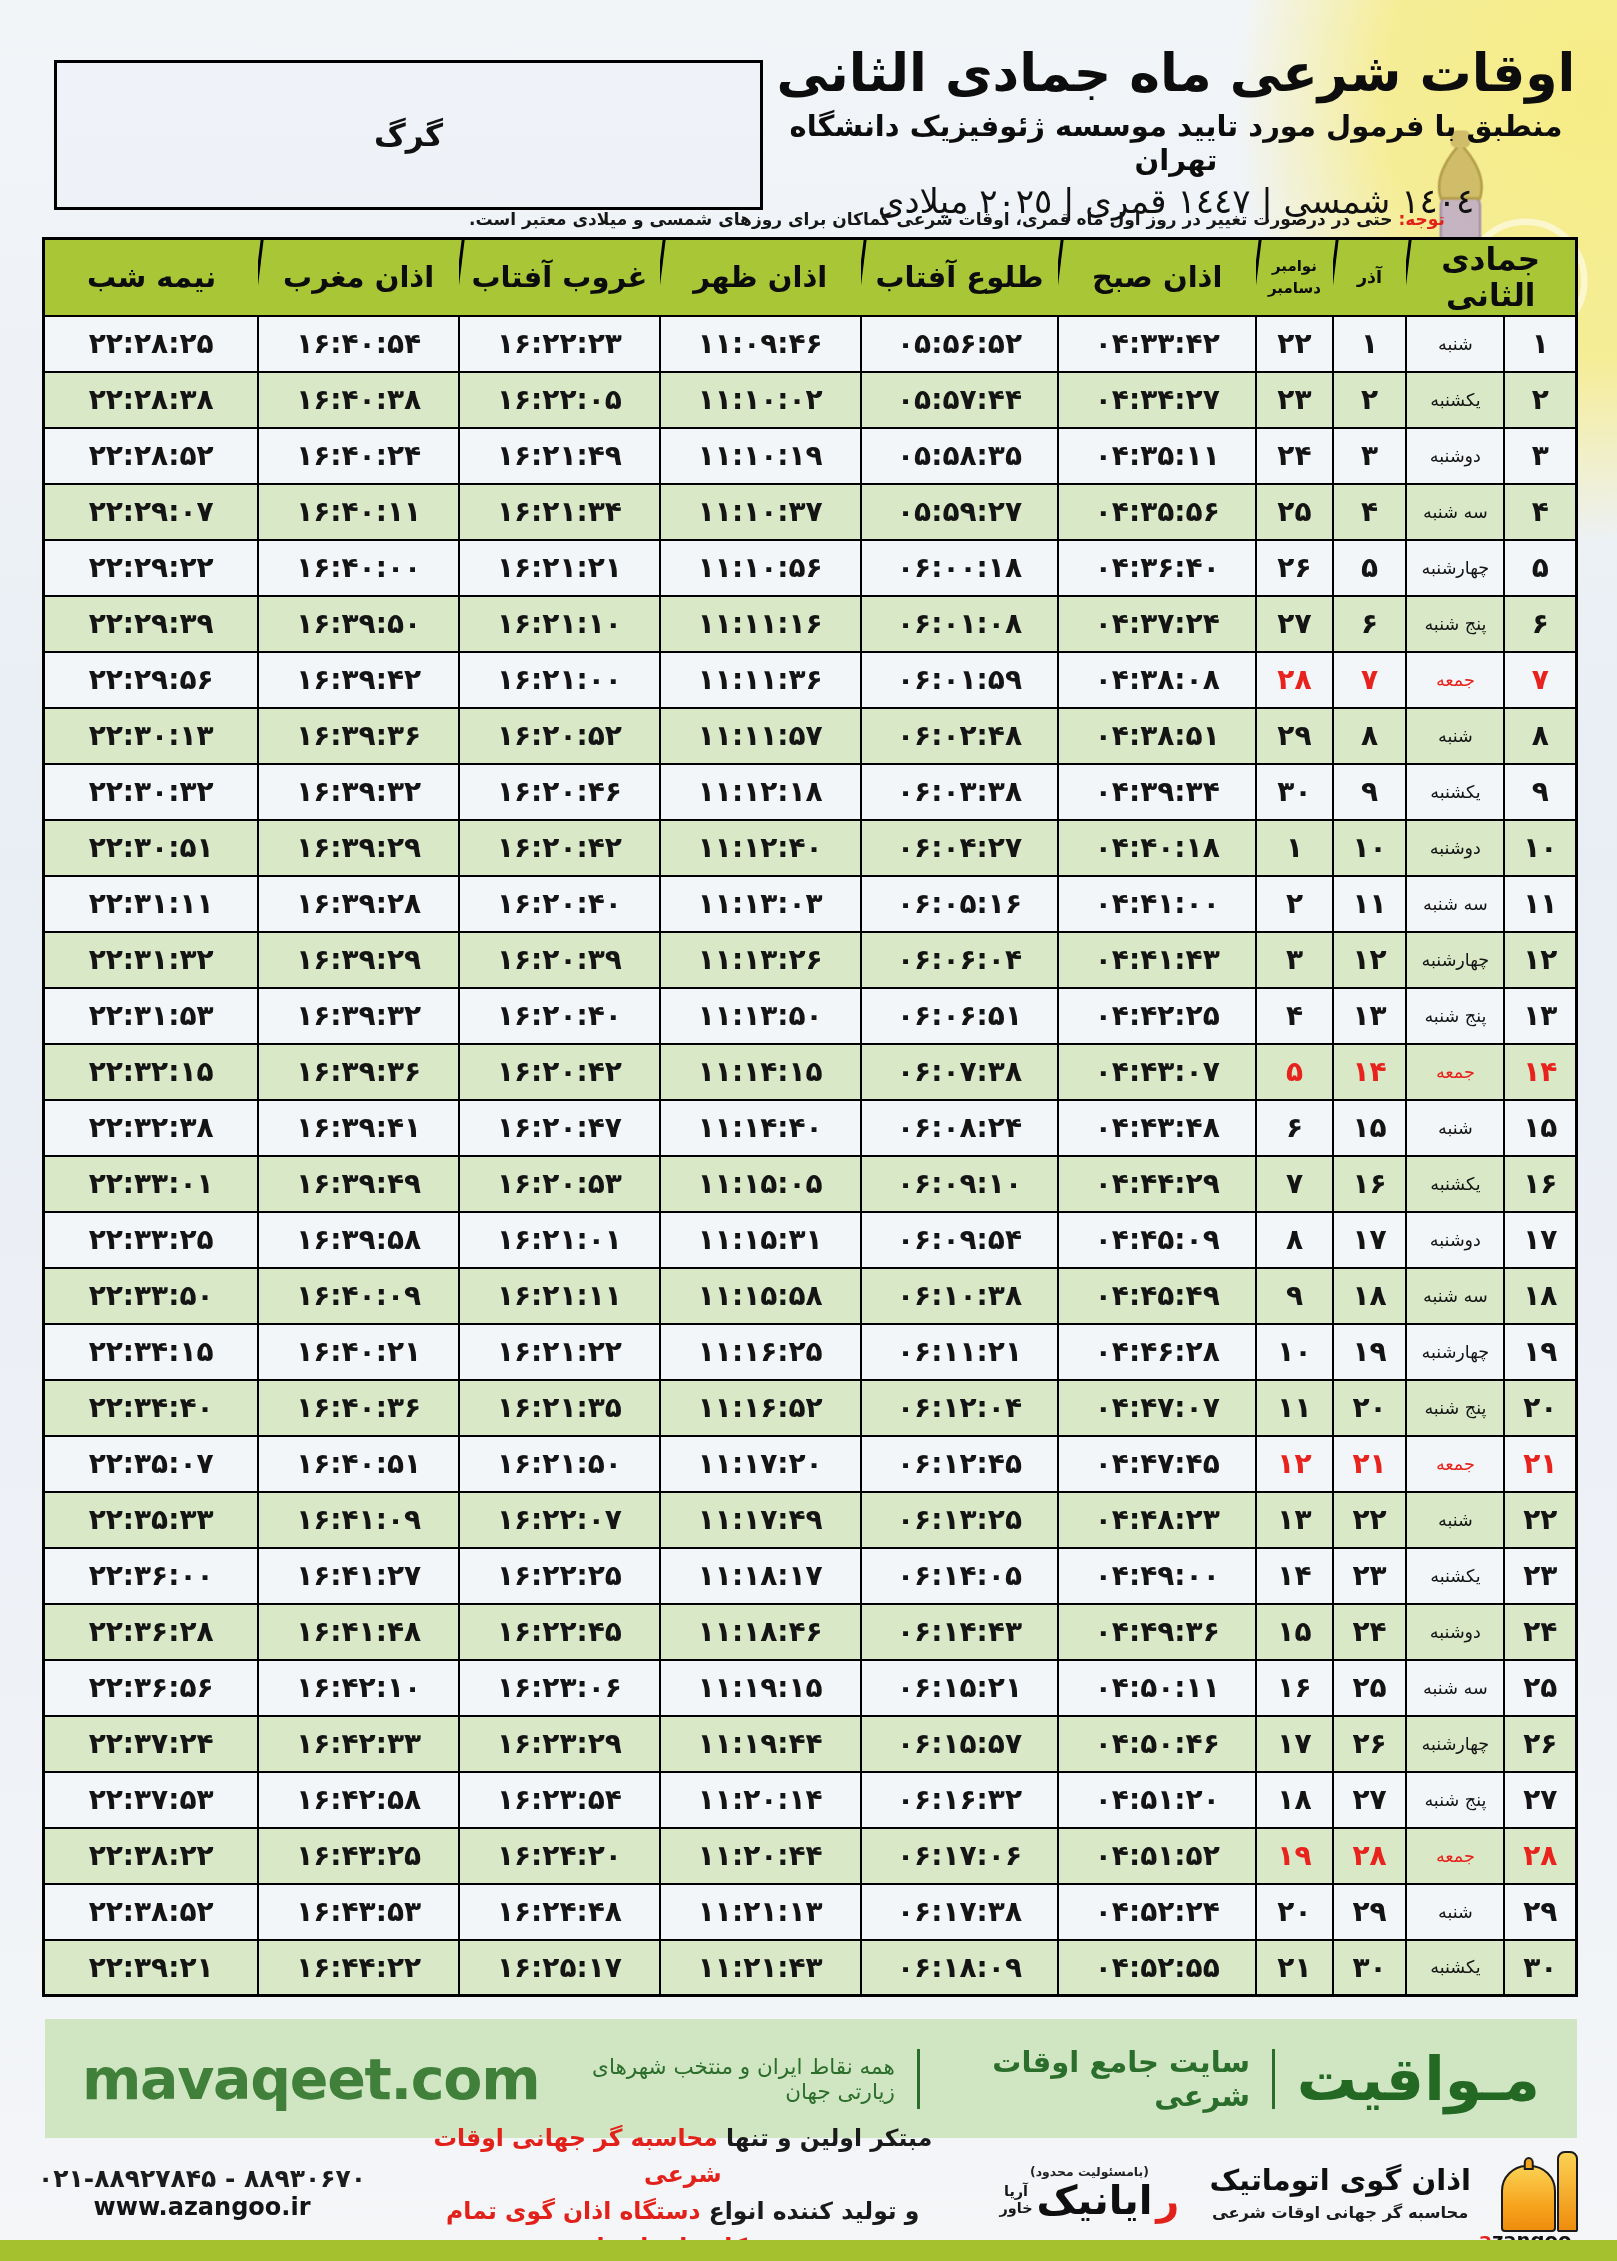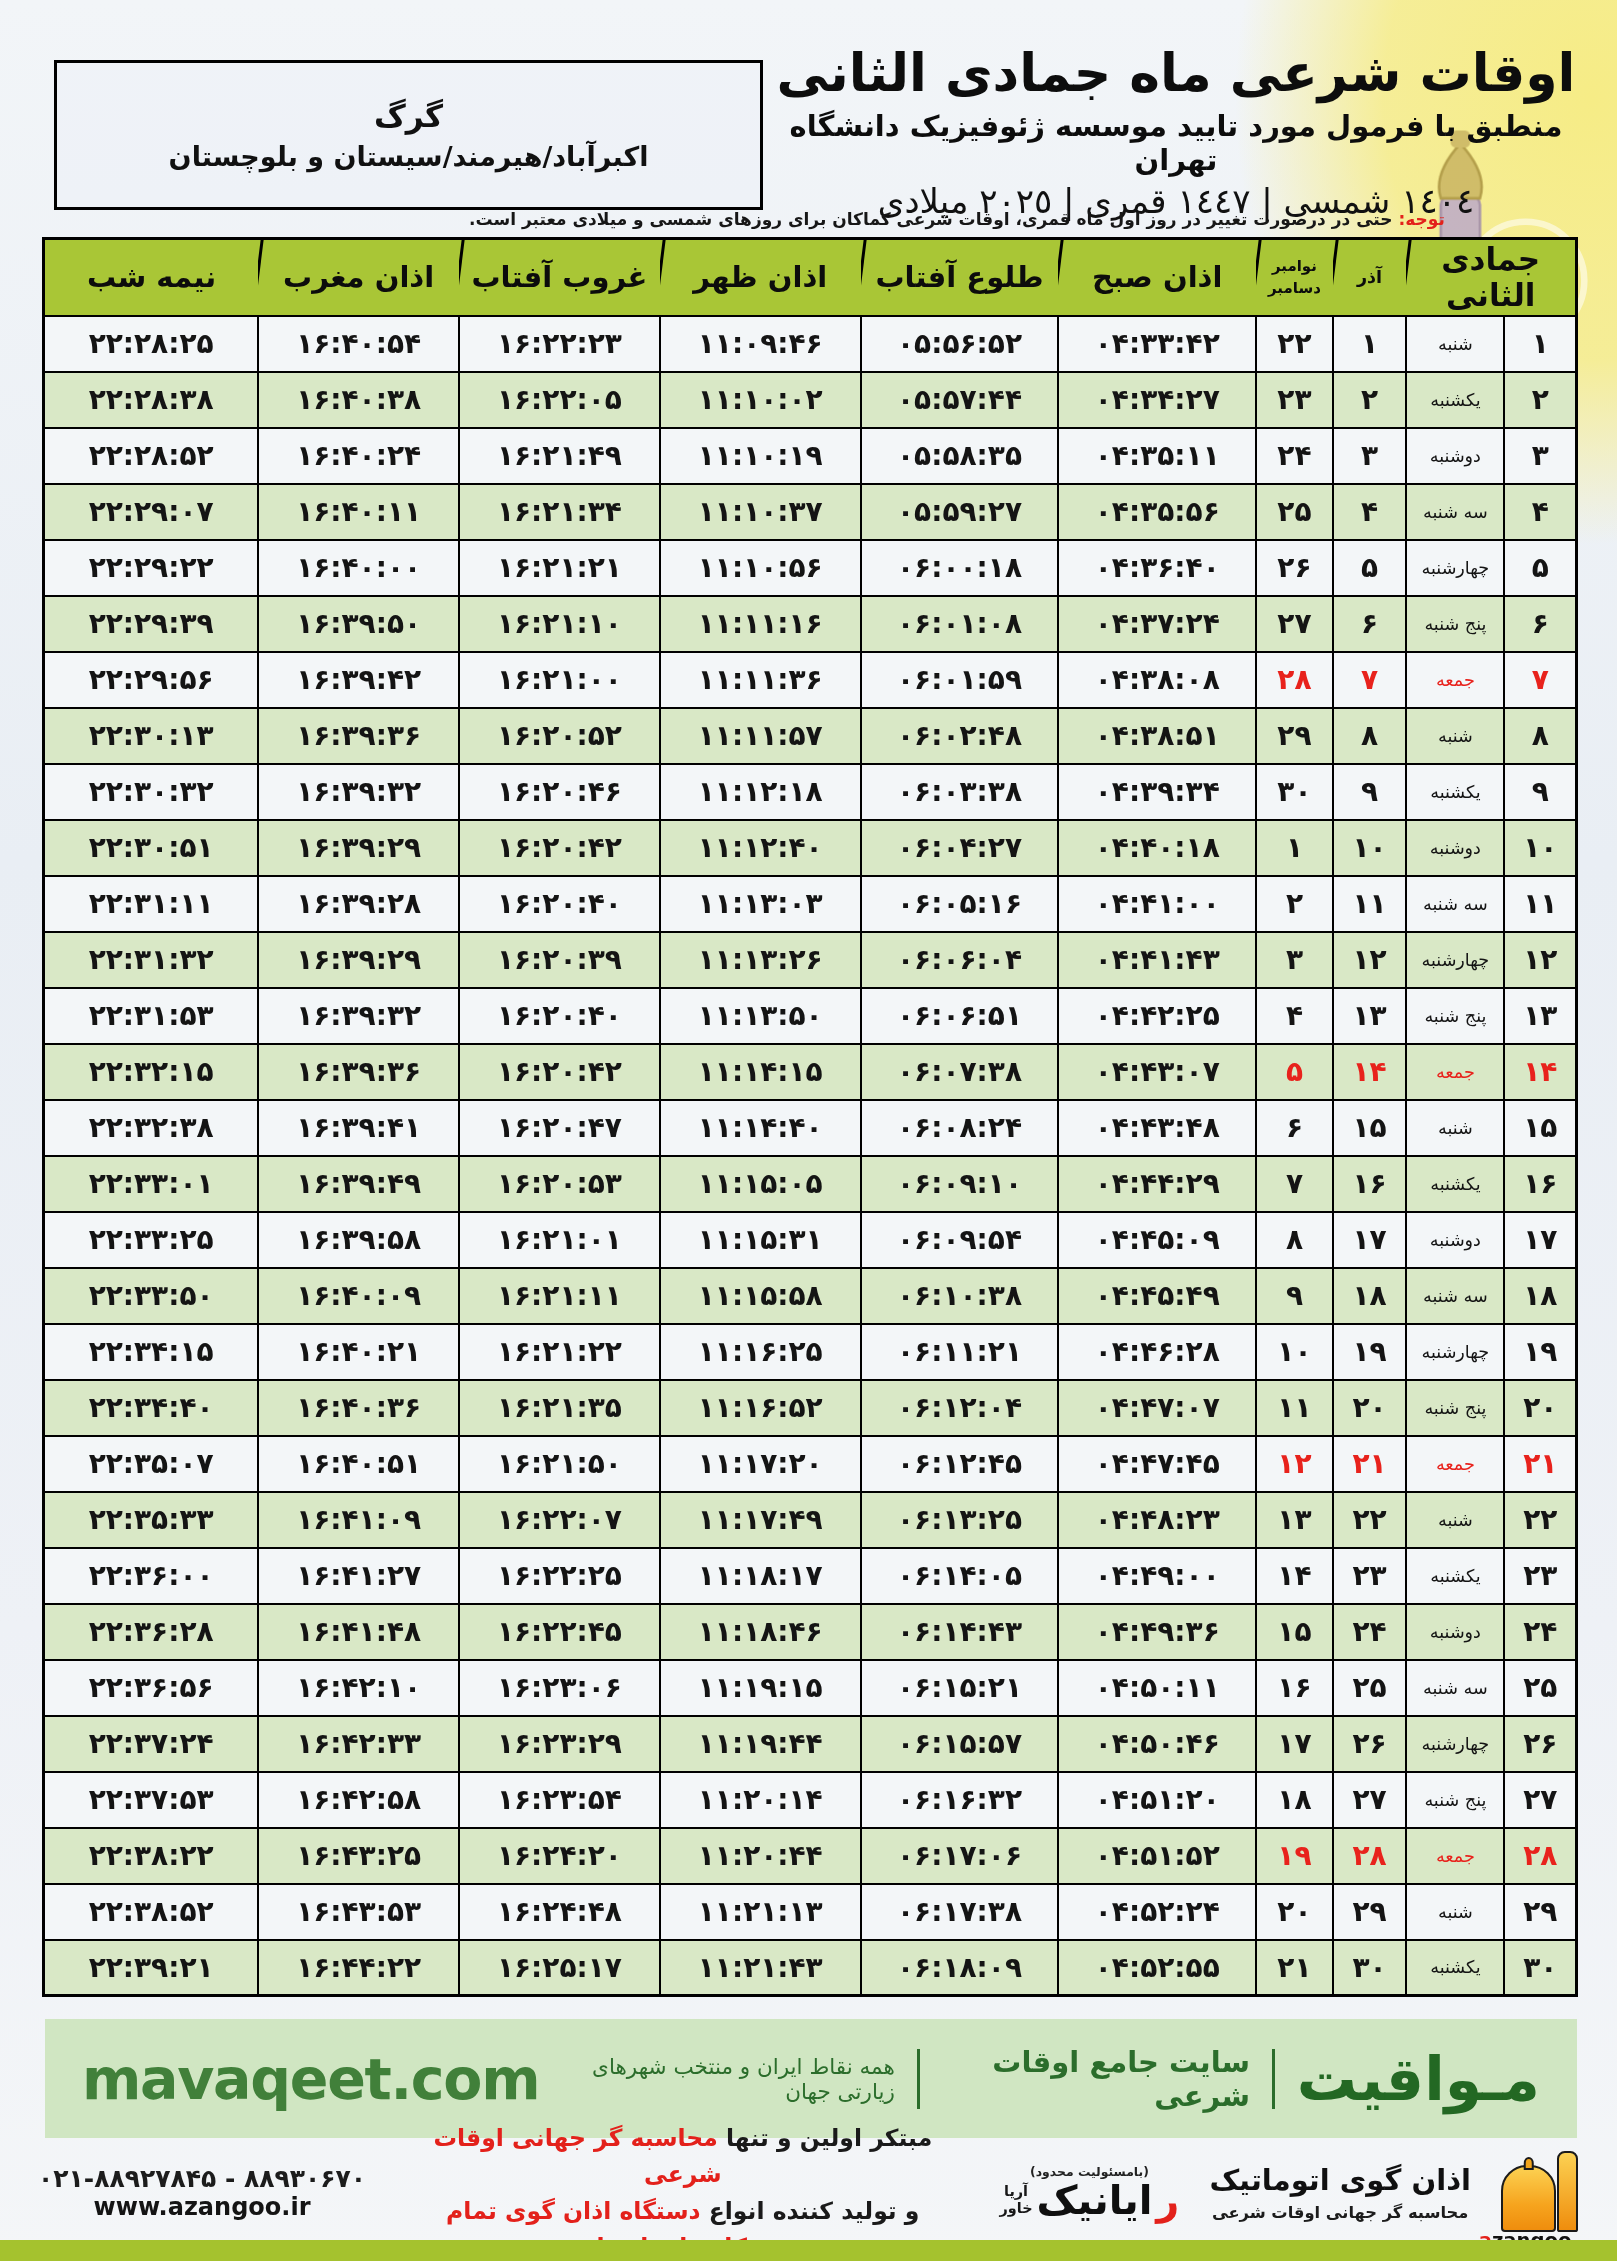--- a/index.html
+++ b/index.html
@@ -104,21 +104,20 @@
     <g opacity="0.85">
       <rect x="490" y="300" width="60" height="260" rx="14" fill="#bca9c9" stroke="#9b86ad" stroke-width="4"></rect>
       <path d="M520 220 q42 46 30 84 l-60 0 q-12 -38 30 -84 z" fill="#c9b463" stroke="#a8913f" stroke-width="4"></path>
       <rect x="505" y="200" width="30" height="26" rx="8" fill="#c9b463"></rect>
       <ellipse cx="520" cy="580" rx="110" ry="40" fill="#a88cb8" opacity="0.5"></ellipse>
     </g>
   </svg>
 
   <div class="loc-box">
     <div class="loc-city">گرگ</div>
-    <div class="loc-region">اکبرآباد/هیرمند/سیستان و بلوچستان</div>
   </div>
 
   <div class="title-block">
     <h1 class="main-title">اوقات شرعی ماه جمادی الثانی</h1>
     <h2 class="sub-title">منطبق با فرمول مورد تایید موسسه ژئوفیزیک دانشگاه تهران</h2>
     <div class="dates-line">١٤٠٤ شمسی | ١٤٤٧ قمری | ٢٠٢٥ میلادی</div>
   </div>
 
   <div class="note-line">
     <span class="note-red">توجه:</span><span> حتی در درصورت تغییر در روز اول ماه قمری، اوقات شرعی کماکان برای روزهای شمسی و میلادی معتبر است.</span>

